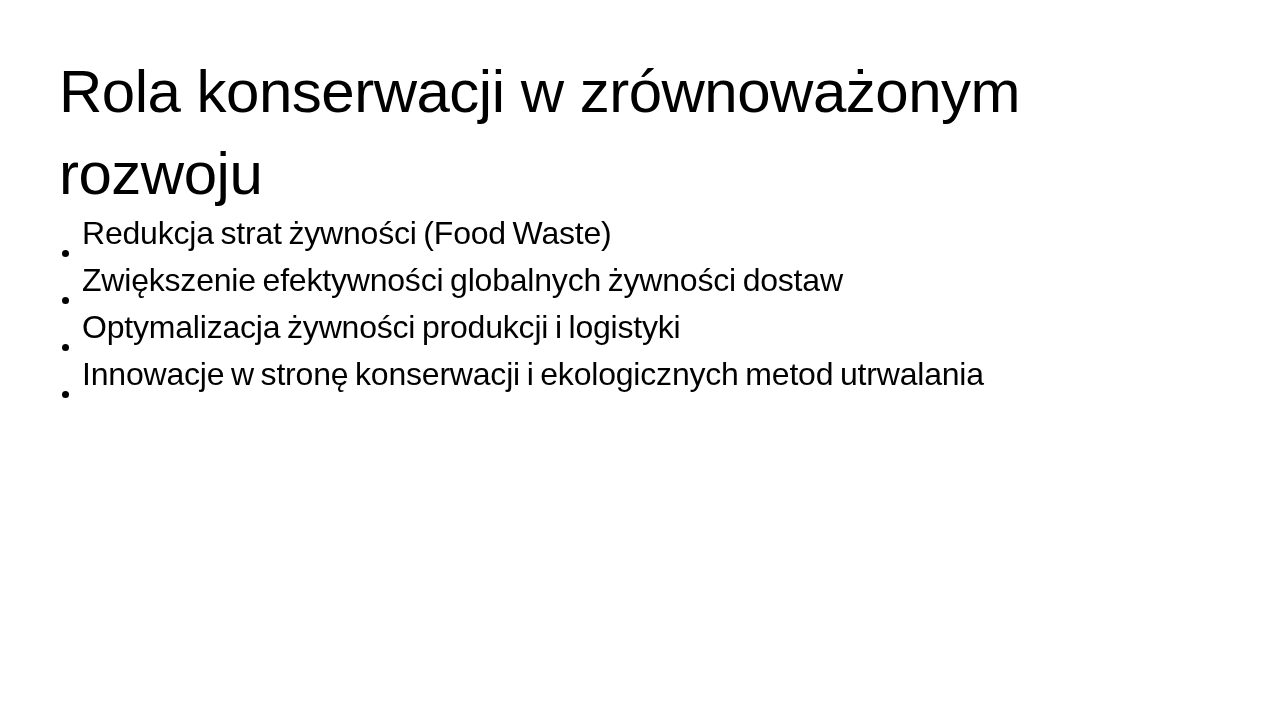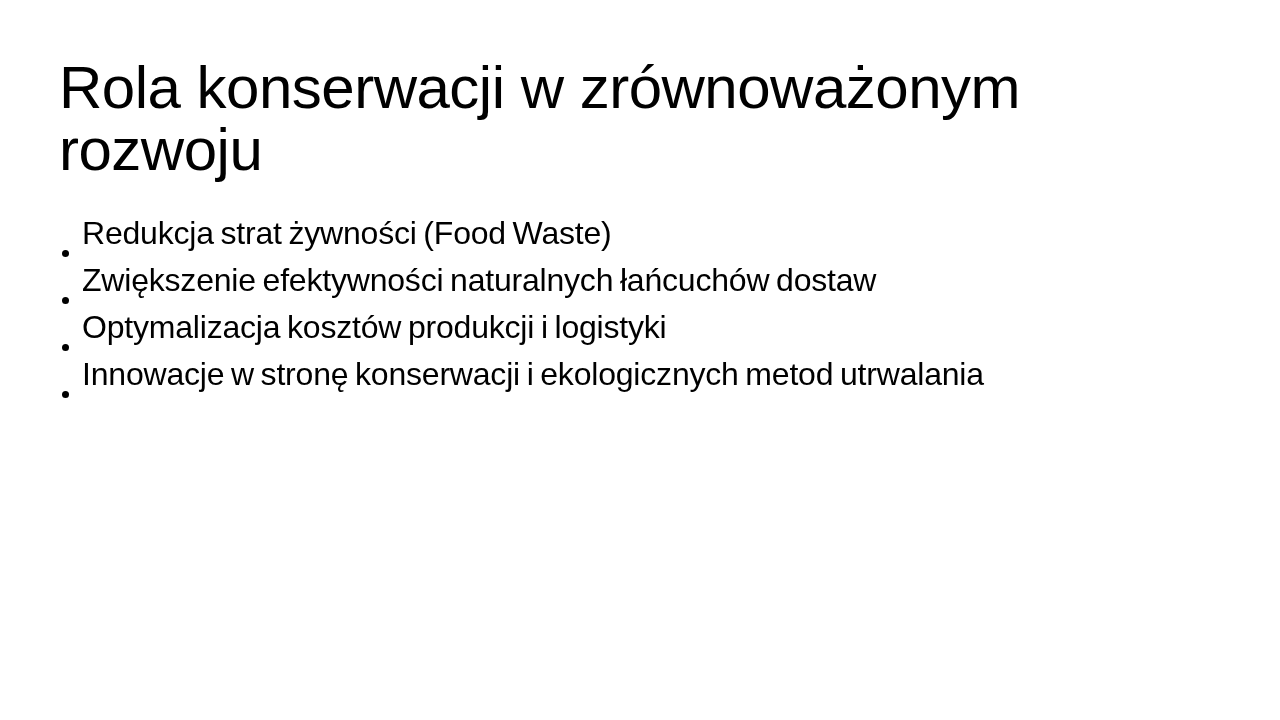--- a/index.html
+++ b/index.html
@@ -16,25 +16,25 @@
   }
   .slide {
     position: relative;
     width: 1280px;
     height: 720px;
     background: #ffffff;
   }
   .slide-title {
     position: absolute;
     left: 59px;
-    top: 57px;
+    top: 51px;
     margin: 0;
     max-width: 1060px;
     font-size: 60px;
-    line-height: 62px;
+    line-height: 82px;
     font-weight: 400;
     letter-spacing: -0.5px;
     color: #000000;
   }
   .bullet-list {
     position: absolute;
     left: 59px;
     top: 210px;
     margin: 0;
     padding: 0;
@@ -65,24 +65,24 @@
 
 <div class="slide">
   <h1 class="slide-title">Rola konserwacji w zrównoważonym rozwoju</h1>
   <ul class="bullet-list">
       <li>
         <span class="bullet-dot"></span>
         <span>Redukcja strat żywności (Food Waste)</span>
       </li>
       <li>
         <span class="bullet-dot"></span>
-        <span>Zwiększenie efektywności naturalnych łańcuchów dostaw</span>
+        <span>Zwiększenie efektywności globalnych żywności dostaw</span>
       </li>
       <li>
         <span class="bullet-dot"></span>
-        <span>Optymalizacja kosztów produkcji i logistyki</span>
+        <span>Optymalizacja żywności produkcji i logistyki</span>
       </li>
       <li>
         <span class="bullet-dot"></span>
         <span>Innowacje w stronę konserwacji i ekologicznych metod utrwalania</span>
       </li>
     </ul>
 </div>
 
 </body></html>

